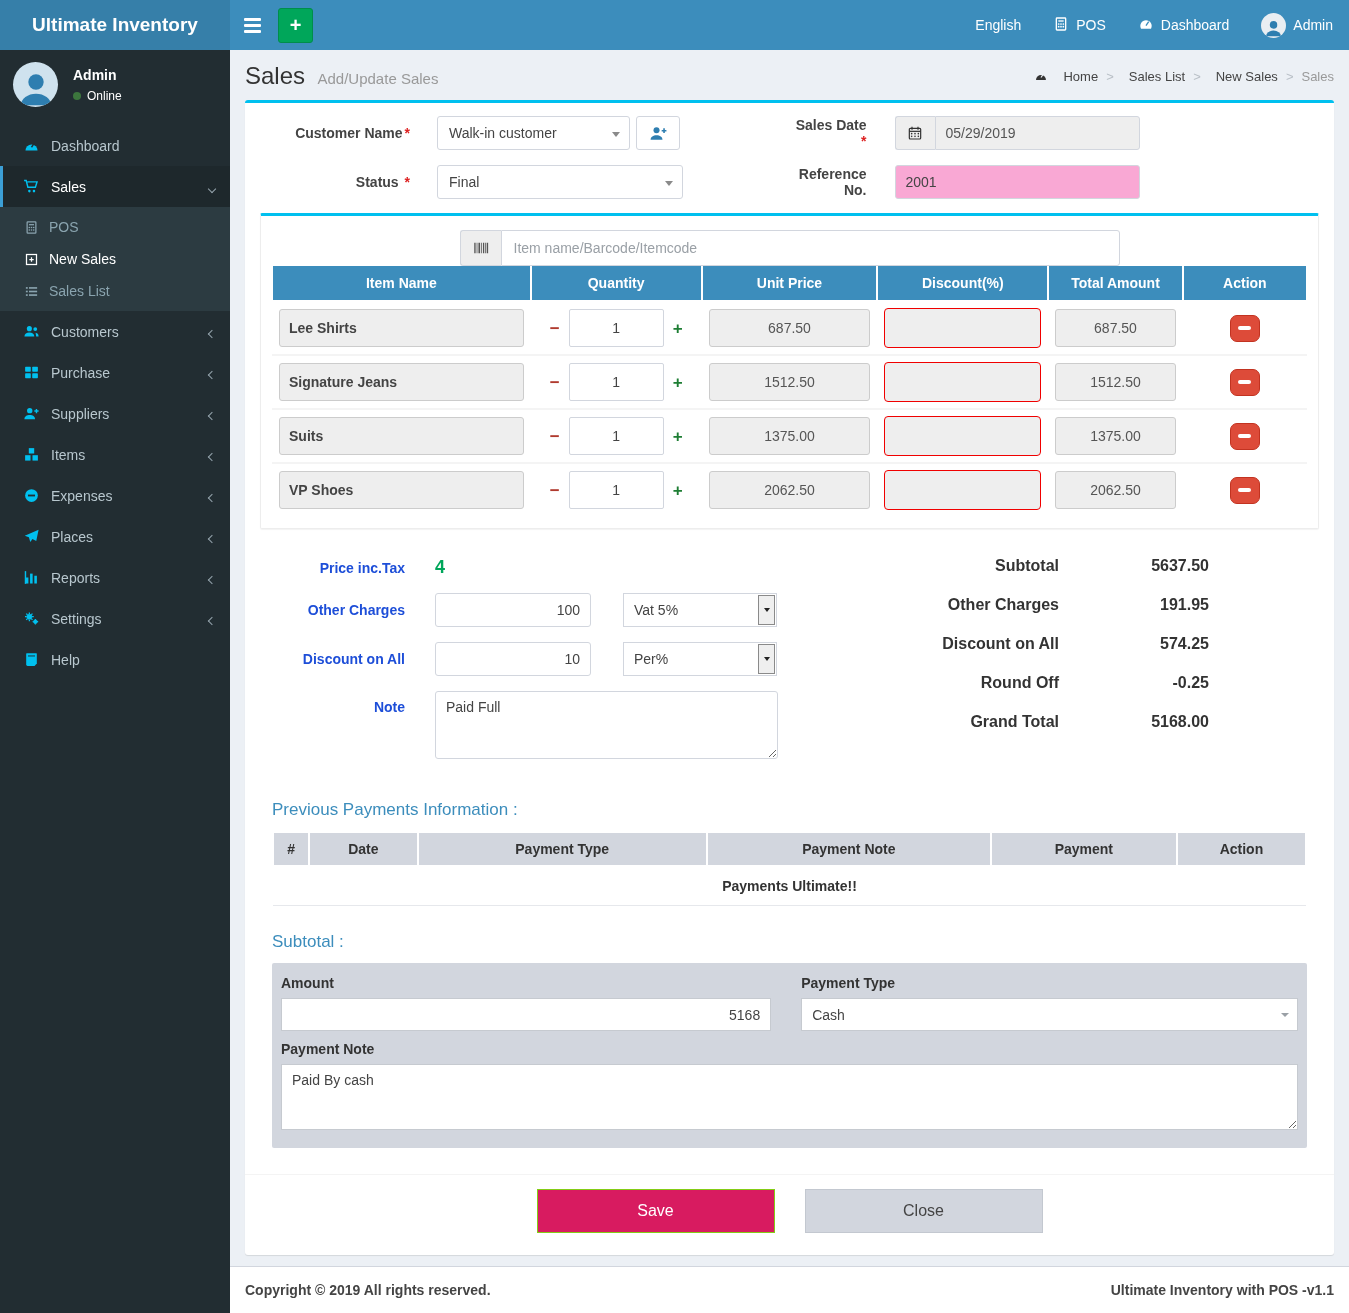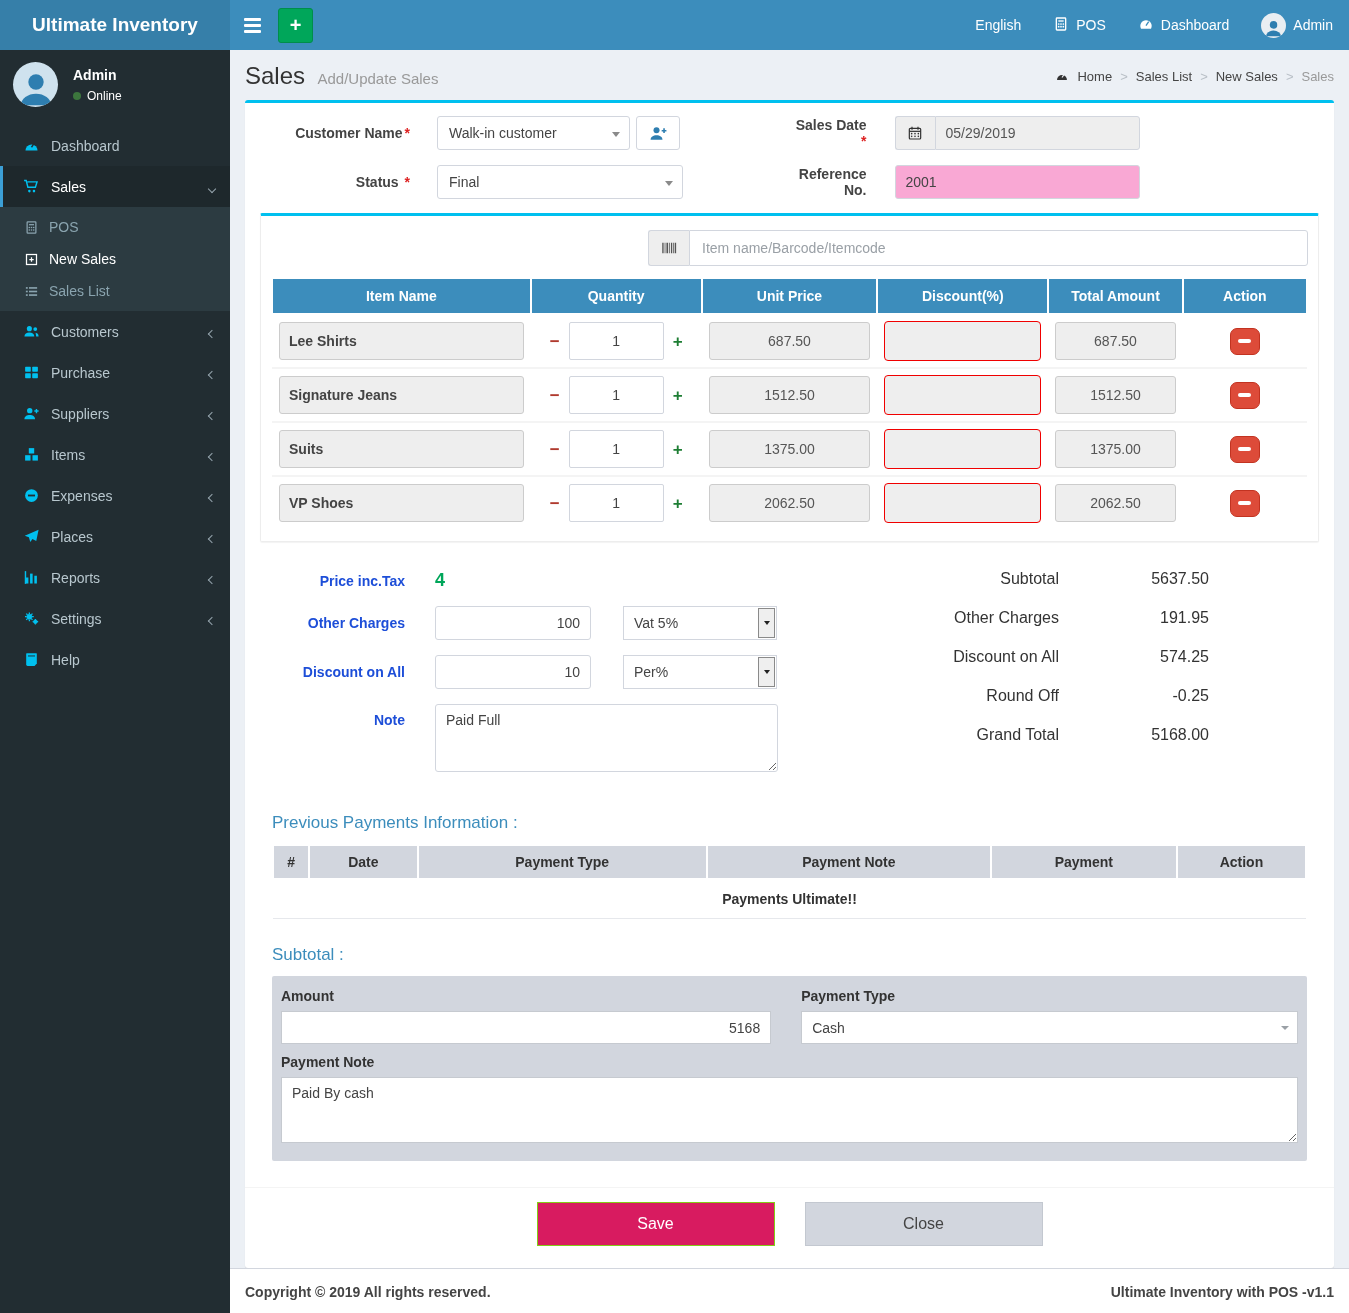--- a/index.html
+++ b/index.html
@@ -52,21 +52,21 @@
 
   
   .content { position:absolute; top:50px; left:230px; width:1119px; height:1263px; background:#ecf0f5;
              display:flex; flex-direction:column; }
   .content-header { display:flex; align-items:center; justify-content:space-between; padding:12px 15px 10px; }
   .page-title { font-size:24px; font-weight:normal; color:#333; }
   .page-sub { font-size:15px; color:#999; margin-left:8px; }
   .breadcrumb { display:flex; align-items:center; gap:8px; font-size:13px; color:#444; }
   .breadcrumb svg { width:14px; height:14px; color:#333; }
   .breadcrumb .sep { color:#b8bfc6; }
-  .breadcrumb .bc-link { cursor:pointer; }
+  .breadcrumb .bc-link { cursor:pointer;margin-left:7px; }
   .breadcrumb .current { color:#999; }
 
   .box { margin:0 15px; background:#fff; border-top:3px solid #00c0ef; border-radius:3px;
          box-shadow:0 1px 1px rgba(0,0,0,.1); padding:13px 15px 0; }
 
   
   .form-grid { display:grid; grid-template-columns:1fr 1fr; row-gap:15px; margin-bottom:14px; }
   .fg { display:flex; align-items:center; }
   .fg > label { font-weight:bold; color:#444; font-size:14px; text-align:right; }
   .fg.lft > label { flex:0 0 177px; padding-right:27px; }
@@ -86,21 +86,21 @@
   .date-addon svg { width:16px; height:16px; color:#333; }
   .date-input { flex:1; height:34px; border:1px solid #d2d6de; border-radius:0 3px 3px 0; background:#eee;
                 color:#555; font-size:14px; padding:0 10px; font-family:inherit; }
   .txt { height:34px; border:1px solid #d2d6de; border-radius:3px; font-size:14px; color:#444;
          padding:0 10px; font-family:inherit; background:#f9a8d4; }
   .txt.w245 { width:245px; }
 
   
   .items-box { border:1px solid #ededed; border-top:3px solid #00c0ef; border-radius:2px;
                padding:14px 10px 12px; box-shadow:0 1px 1px rgba(0,0,0,.05); }
-  .search-row { display:flex; justify-content:flex-end; margin-bottom:13px; }
+  .search-row { display:flex; justify-content:center; }
   .search-group { display:flex; width:660px; height:36px; }
   .search-addon { width:41px; background:#eee; border:1px solid #d2d6de; border-right:none;
                   border-radius:3px 0 0 3px; display:flex; align-items:center; justify-content:center; }
   .search-addon svg { width:18px; height:18px; fill:#555; }
   .search-input { flex:1; border:1px solid #d2d6de; border-radius:0 3px 3px 0; font-size:14px;
                   padding:0 12px; color:#444; font-family:inherit; }
   .search-input::placeholder { color:#9aa0a6; }
 
   table.items { width:100%; border-collapse:collapse; }
   table.items th { background:#3c8dbc; color:#fff; font-size:14px; font-weight:bold; padding:9px 5px;
@@ -137,21 +137,21 @@
   .winsel { position:relative; width:154px; height:34px; border:1px solid #d2d6de; margin-left:32px;
             display:flex; align-items:center; padding-left:10px; font-size:14px; color:#444; cursor:pointer;
             background:#fff; }
   .winsel .wbtn { position:absolute; right:1px; top:1px; bottom:1px; width:17px; background:#efefef;
                   border:1px solid #8a8a8a; display:flex; align-items:center; justify-content:center; }
   .winsel .wbtn i { width:0; height:0; border-left:3.5px solid transparent; border-right:3.5px solid transparent;
                     border-top:4.5px solid #222; }
   .note-area { width:343px; height:68px; border:1px solid #d2d6de; border-radius:3px; font-size:14px;
                color:#444; padding:7px 10px; font-family:inherit; resize:vertical; }
   .totals { width:45%; padding-right:110px; }
-  .trow { display:flex; justify-content:flex-end; margin-bottom:21px; font-size:16px; font-weight:normal; color:#333; }
+  .trow { display:flex; justify-content:flex-end; margin-bottom:21px; font-size:16px; font-weight:bold; color:#333; }
   .trow .tlabel { flex:1; text-align:right; }
   .trow .tval { width:150px; text-align:right; }
 
   
   .section { padding:0 12px; }
   .sec-heading { color:#3c8dbc; font-size:17px; font-weight:normal; margin:26px 0 11px; }
   table.payments { width:100%; border-collapse:collapse; }
   table.payments th { background:#d2d6de; color:#333; font-size:14px; font-weight:bold; padding:8px 6px;
                       border:2px solid #fff; text-align:center; }
   table.payments td { padding:11px 6px; font-weight:bold; color:#333; font-size:14px; text-align:center;

